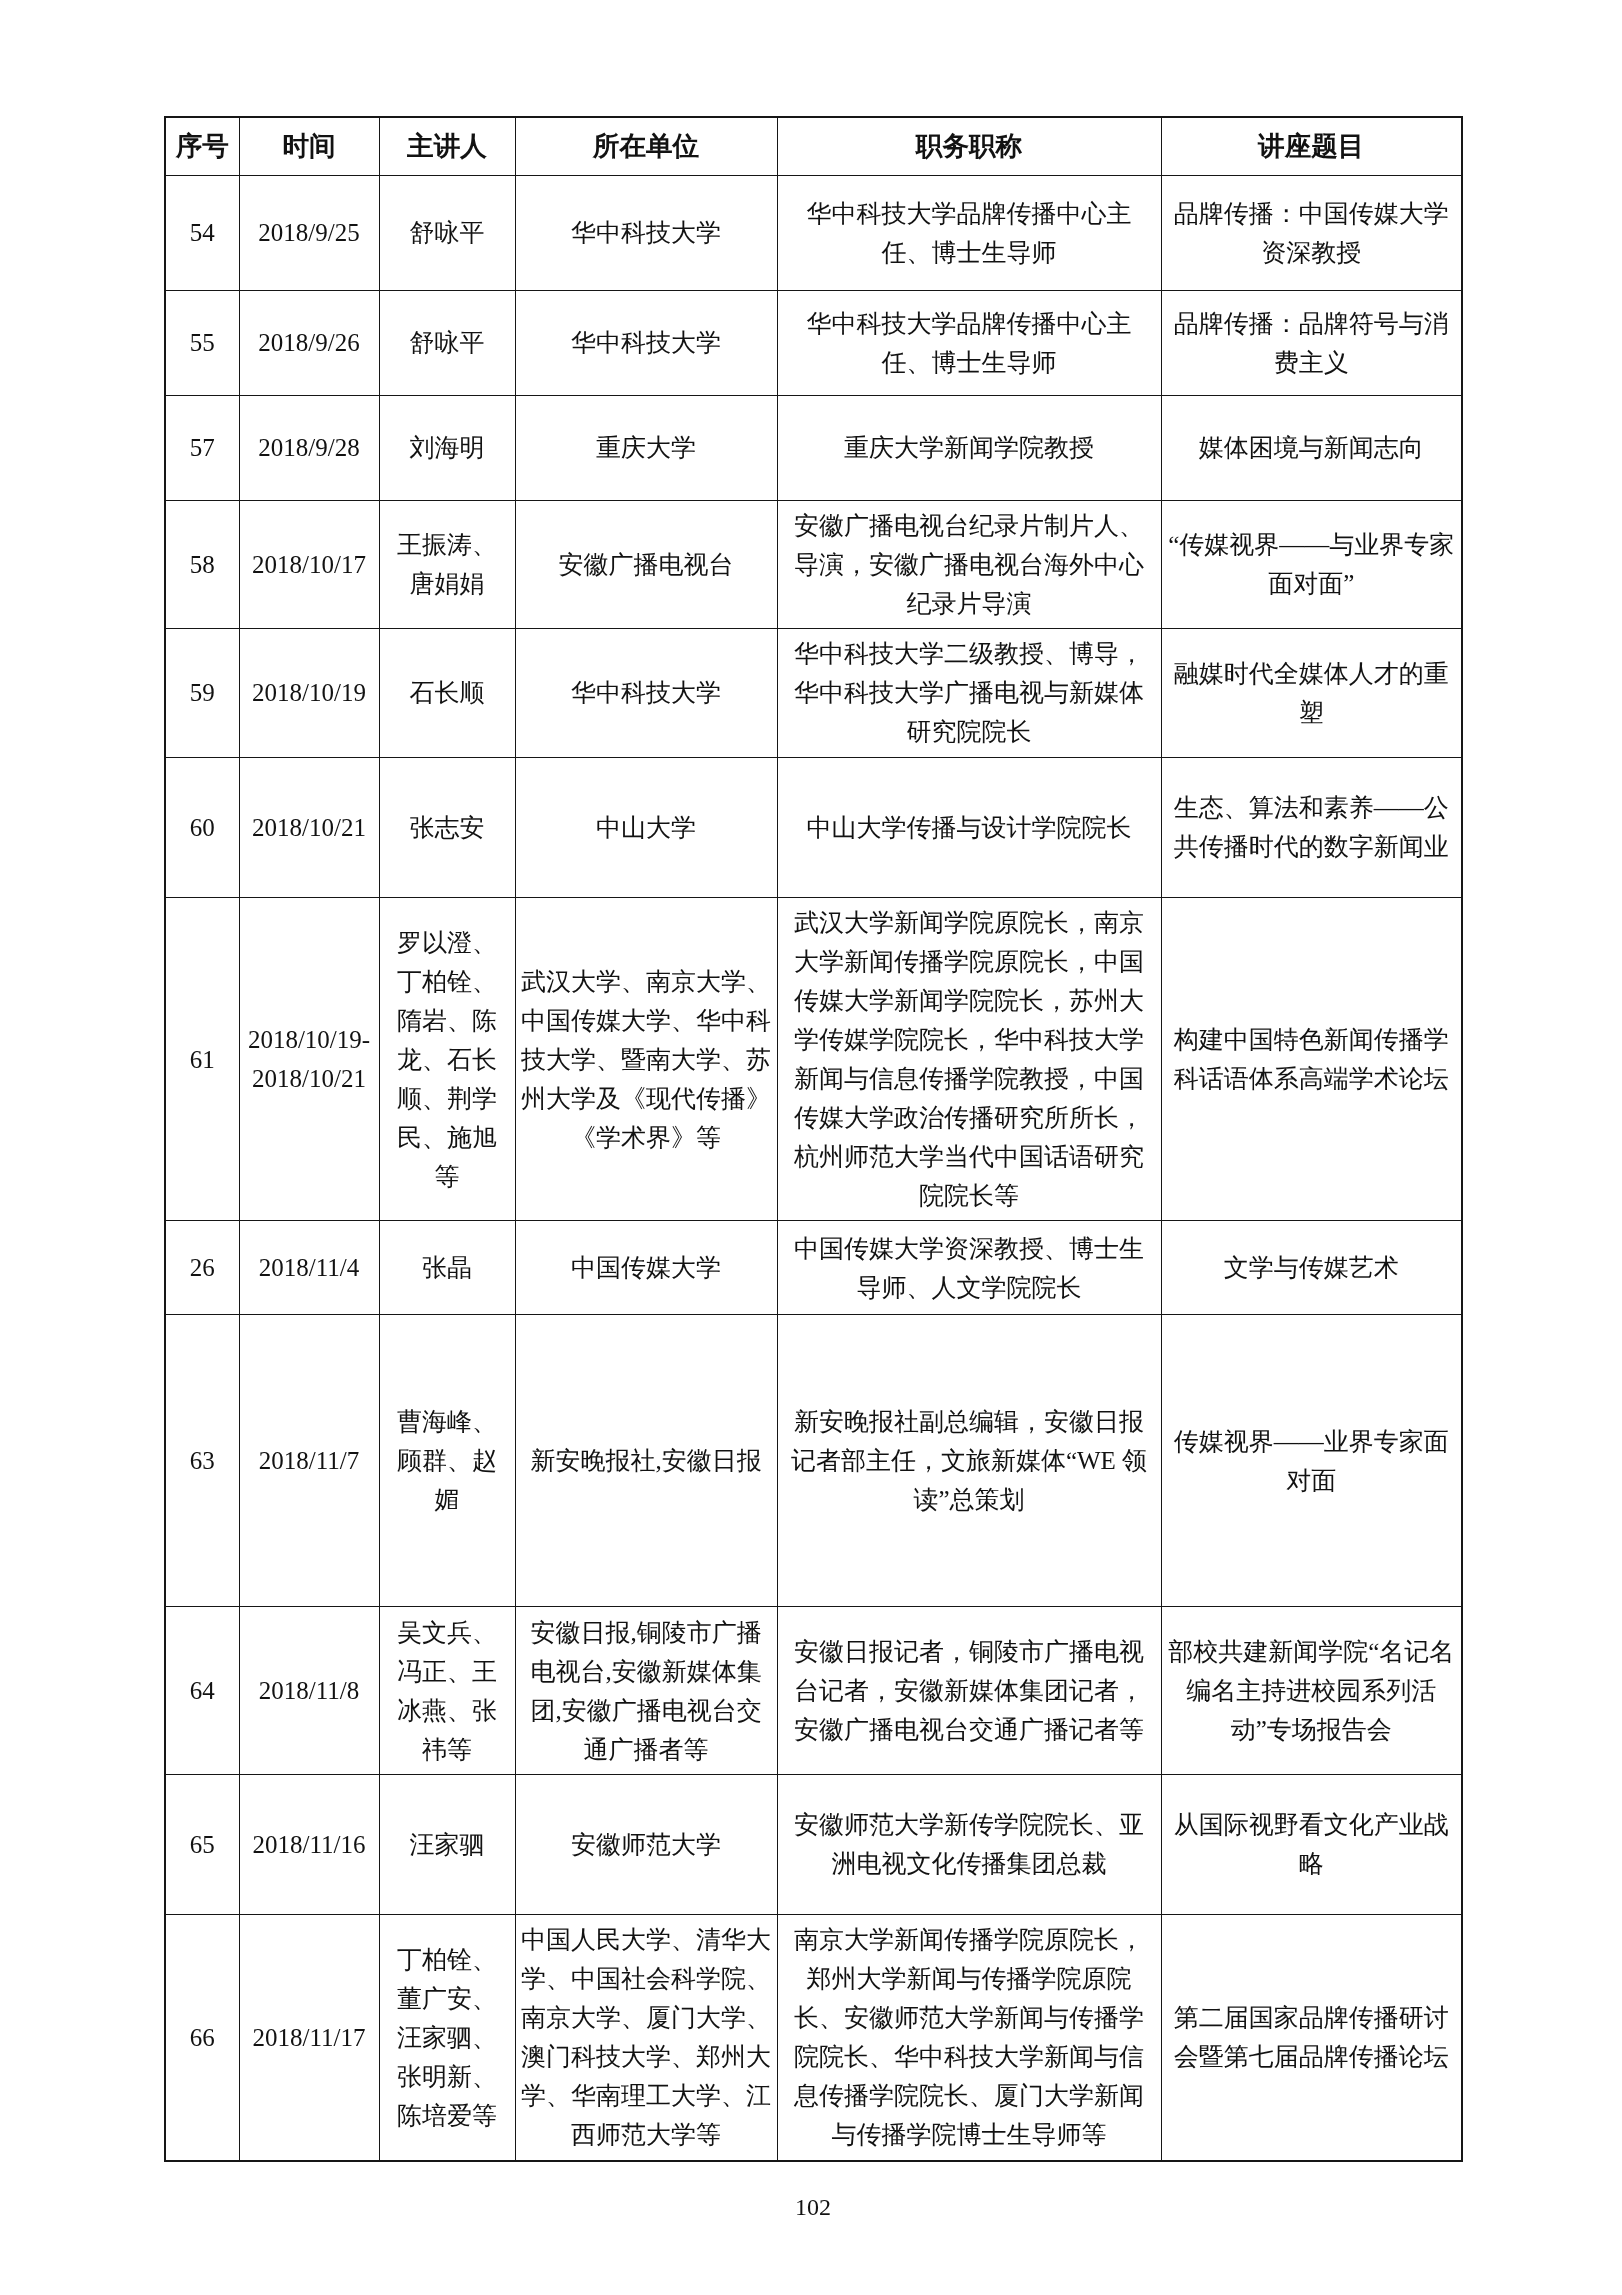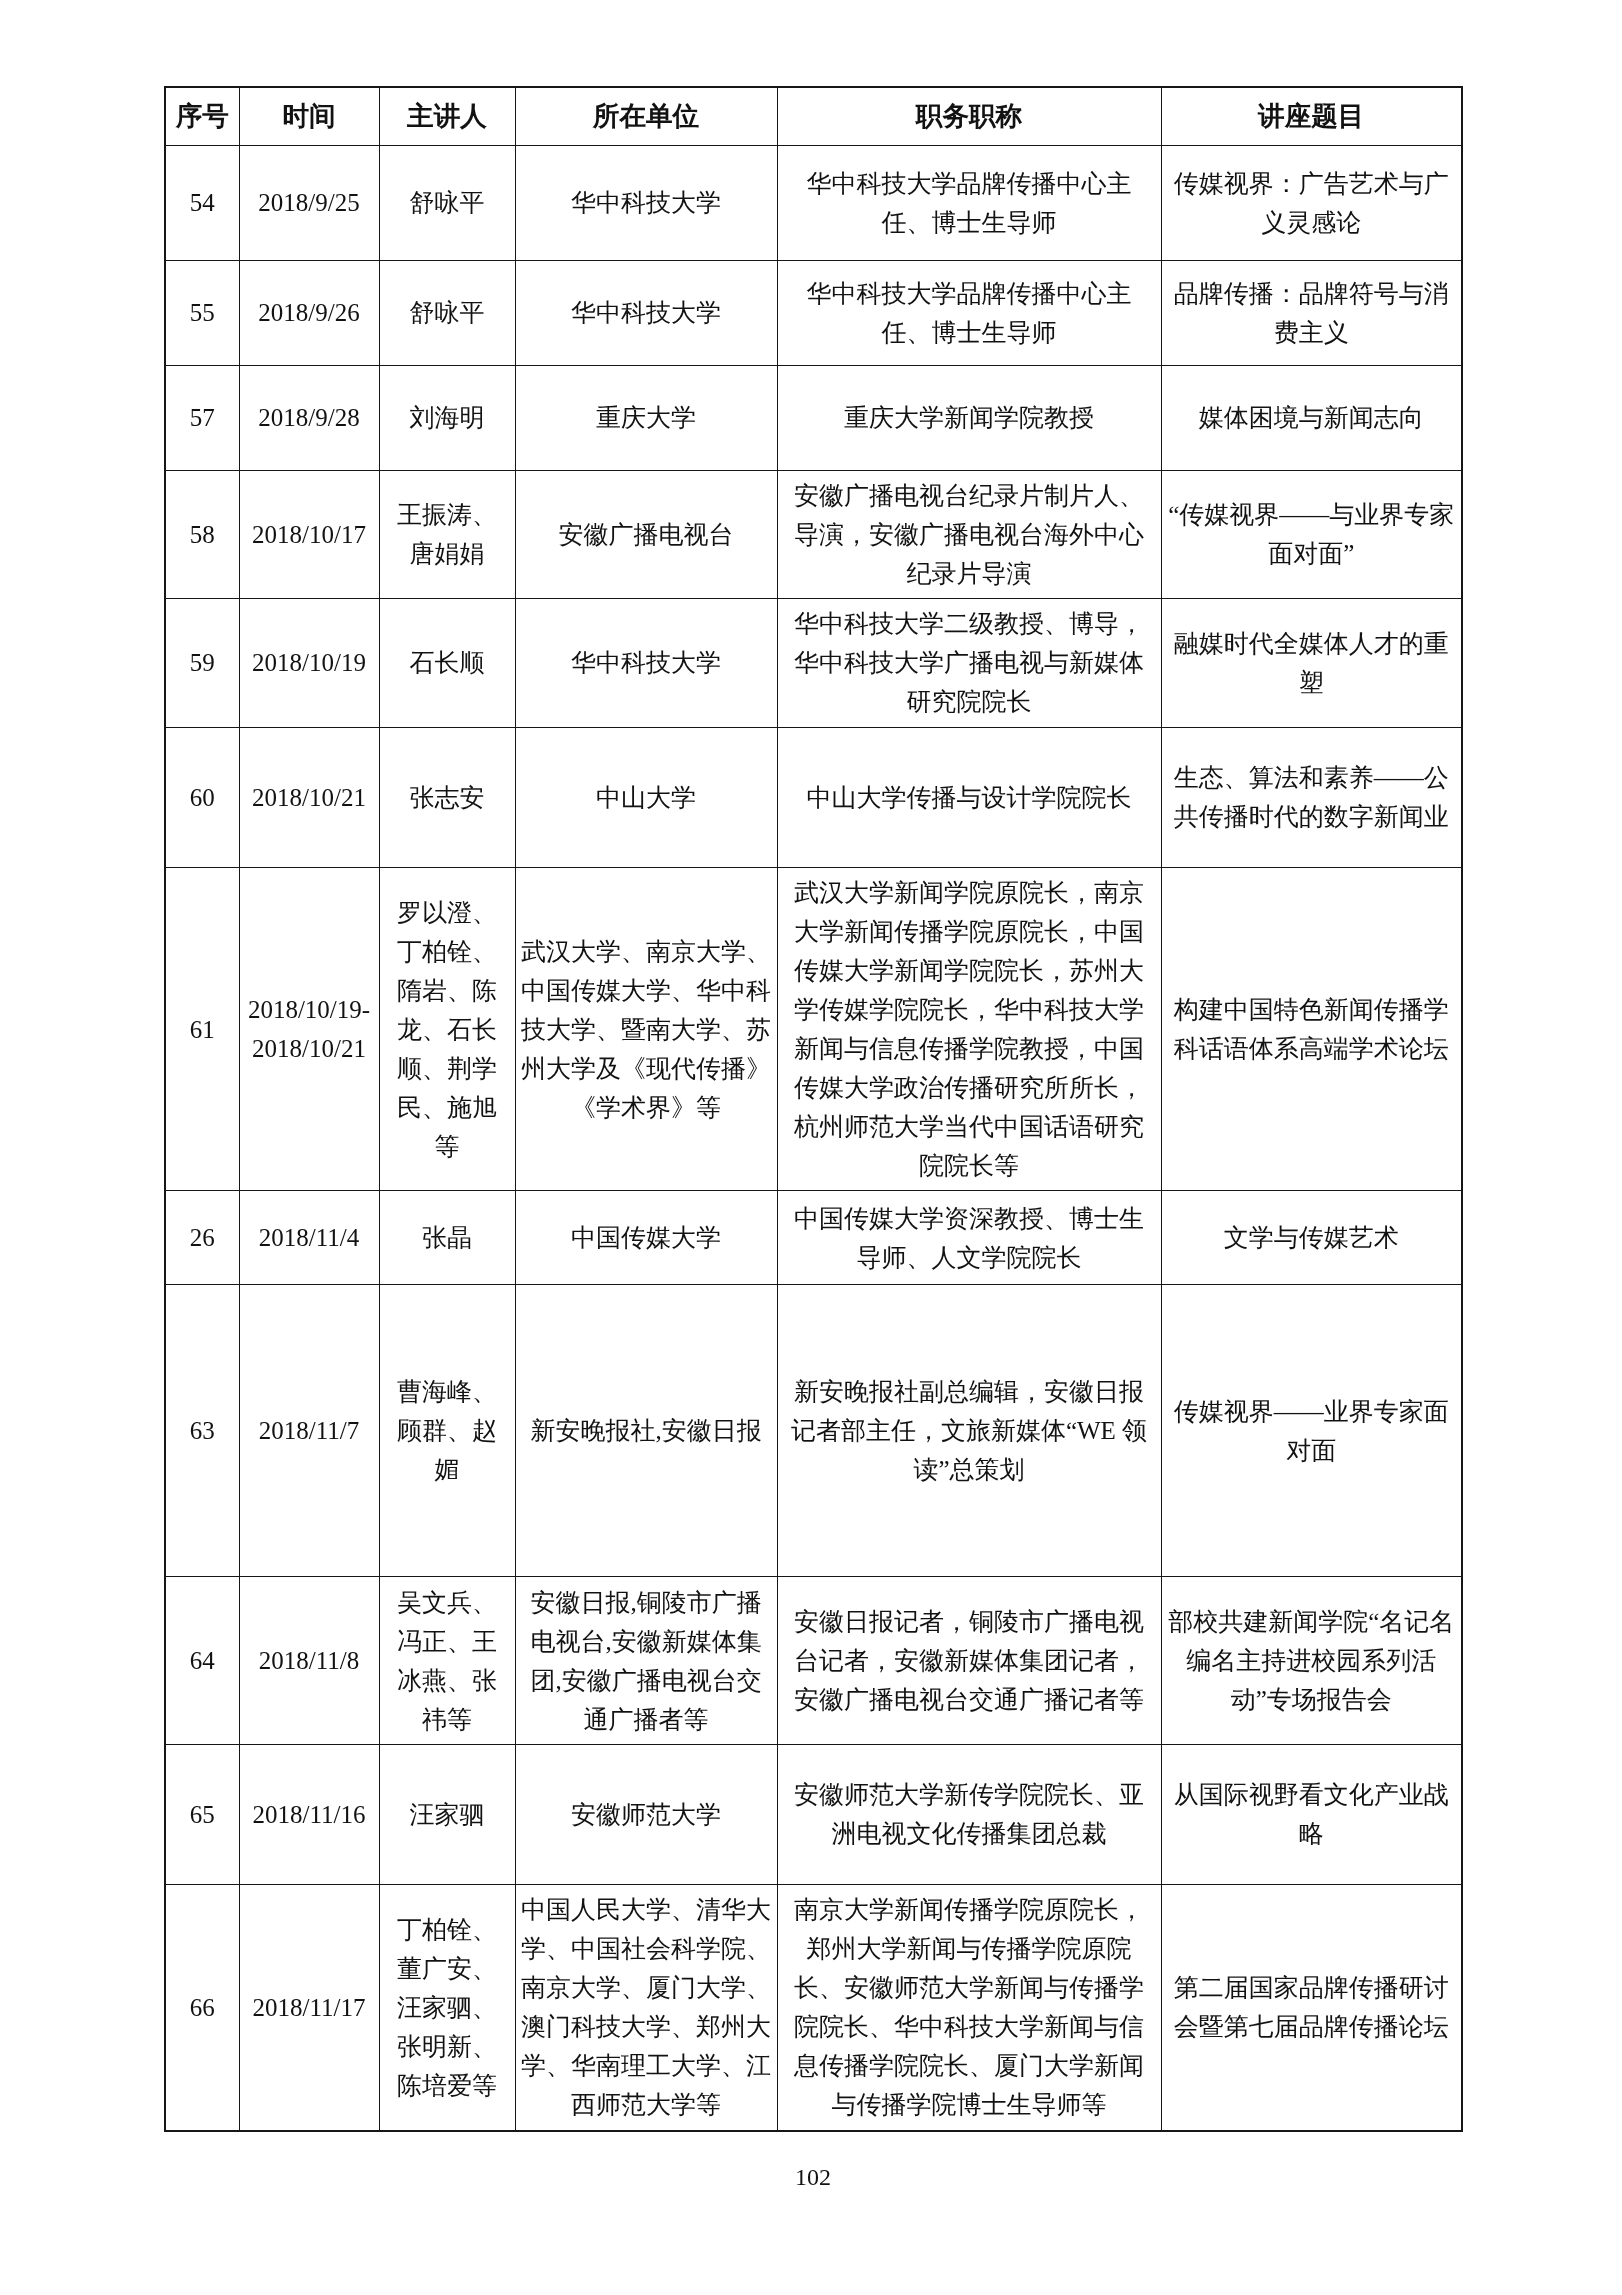--- a/index.html
+++ b/index.html
@@ -16,21 +16,21 @@
   .sheet {
     position: relative;
     width: 1622px;
     height: 2295px;
     overflow: hidden;
   }
   table.lecture-table {
     border-collapse: collapse;
     table-layout: fixed;
     width: 1298px;
-    margin: 86px 0 0 164px;
+    margin: 116px 0 0 164px;
     border: 2.7px solid #161616;
   }
   th, td {
     border: 1.8px solid #161616;
     text-align: center;
     vertical-align: middle;
     font-size: 25px;
     line-height: 39px;
     padding: 5.3px;
     white-space: pre-line;
@@ -100,21 +100,21 @@
       </tr>
     </thead>
     <tbody id="table-body">
 
     <tr>
       <td>54</td>
       <td>2018/9/25</td>
       <td>舒咏平</td>
       <td>华中科技大学</td>
       <td>华中科技大学品牌传播中心主任、博士生导师</td>
-      <td>传媒视界：广告艺术与广义灵感论</td>
+      <td>品牌传播：中国传媒大学资深教授</td>
     </tr>
 
     <tr>
       <td>55</td>
       <td>2018/9/26</td>
       <td>舒咏平</td>
       <td>华中科技大学</td>
       <td>华中科技大学品牌传播中心主任、博士生导师</td>
       <td>品牌传播：品牌符号与消费主义</td>
     </tr>

